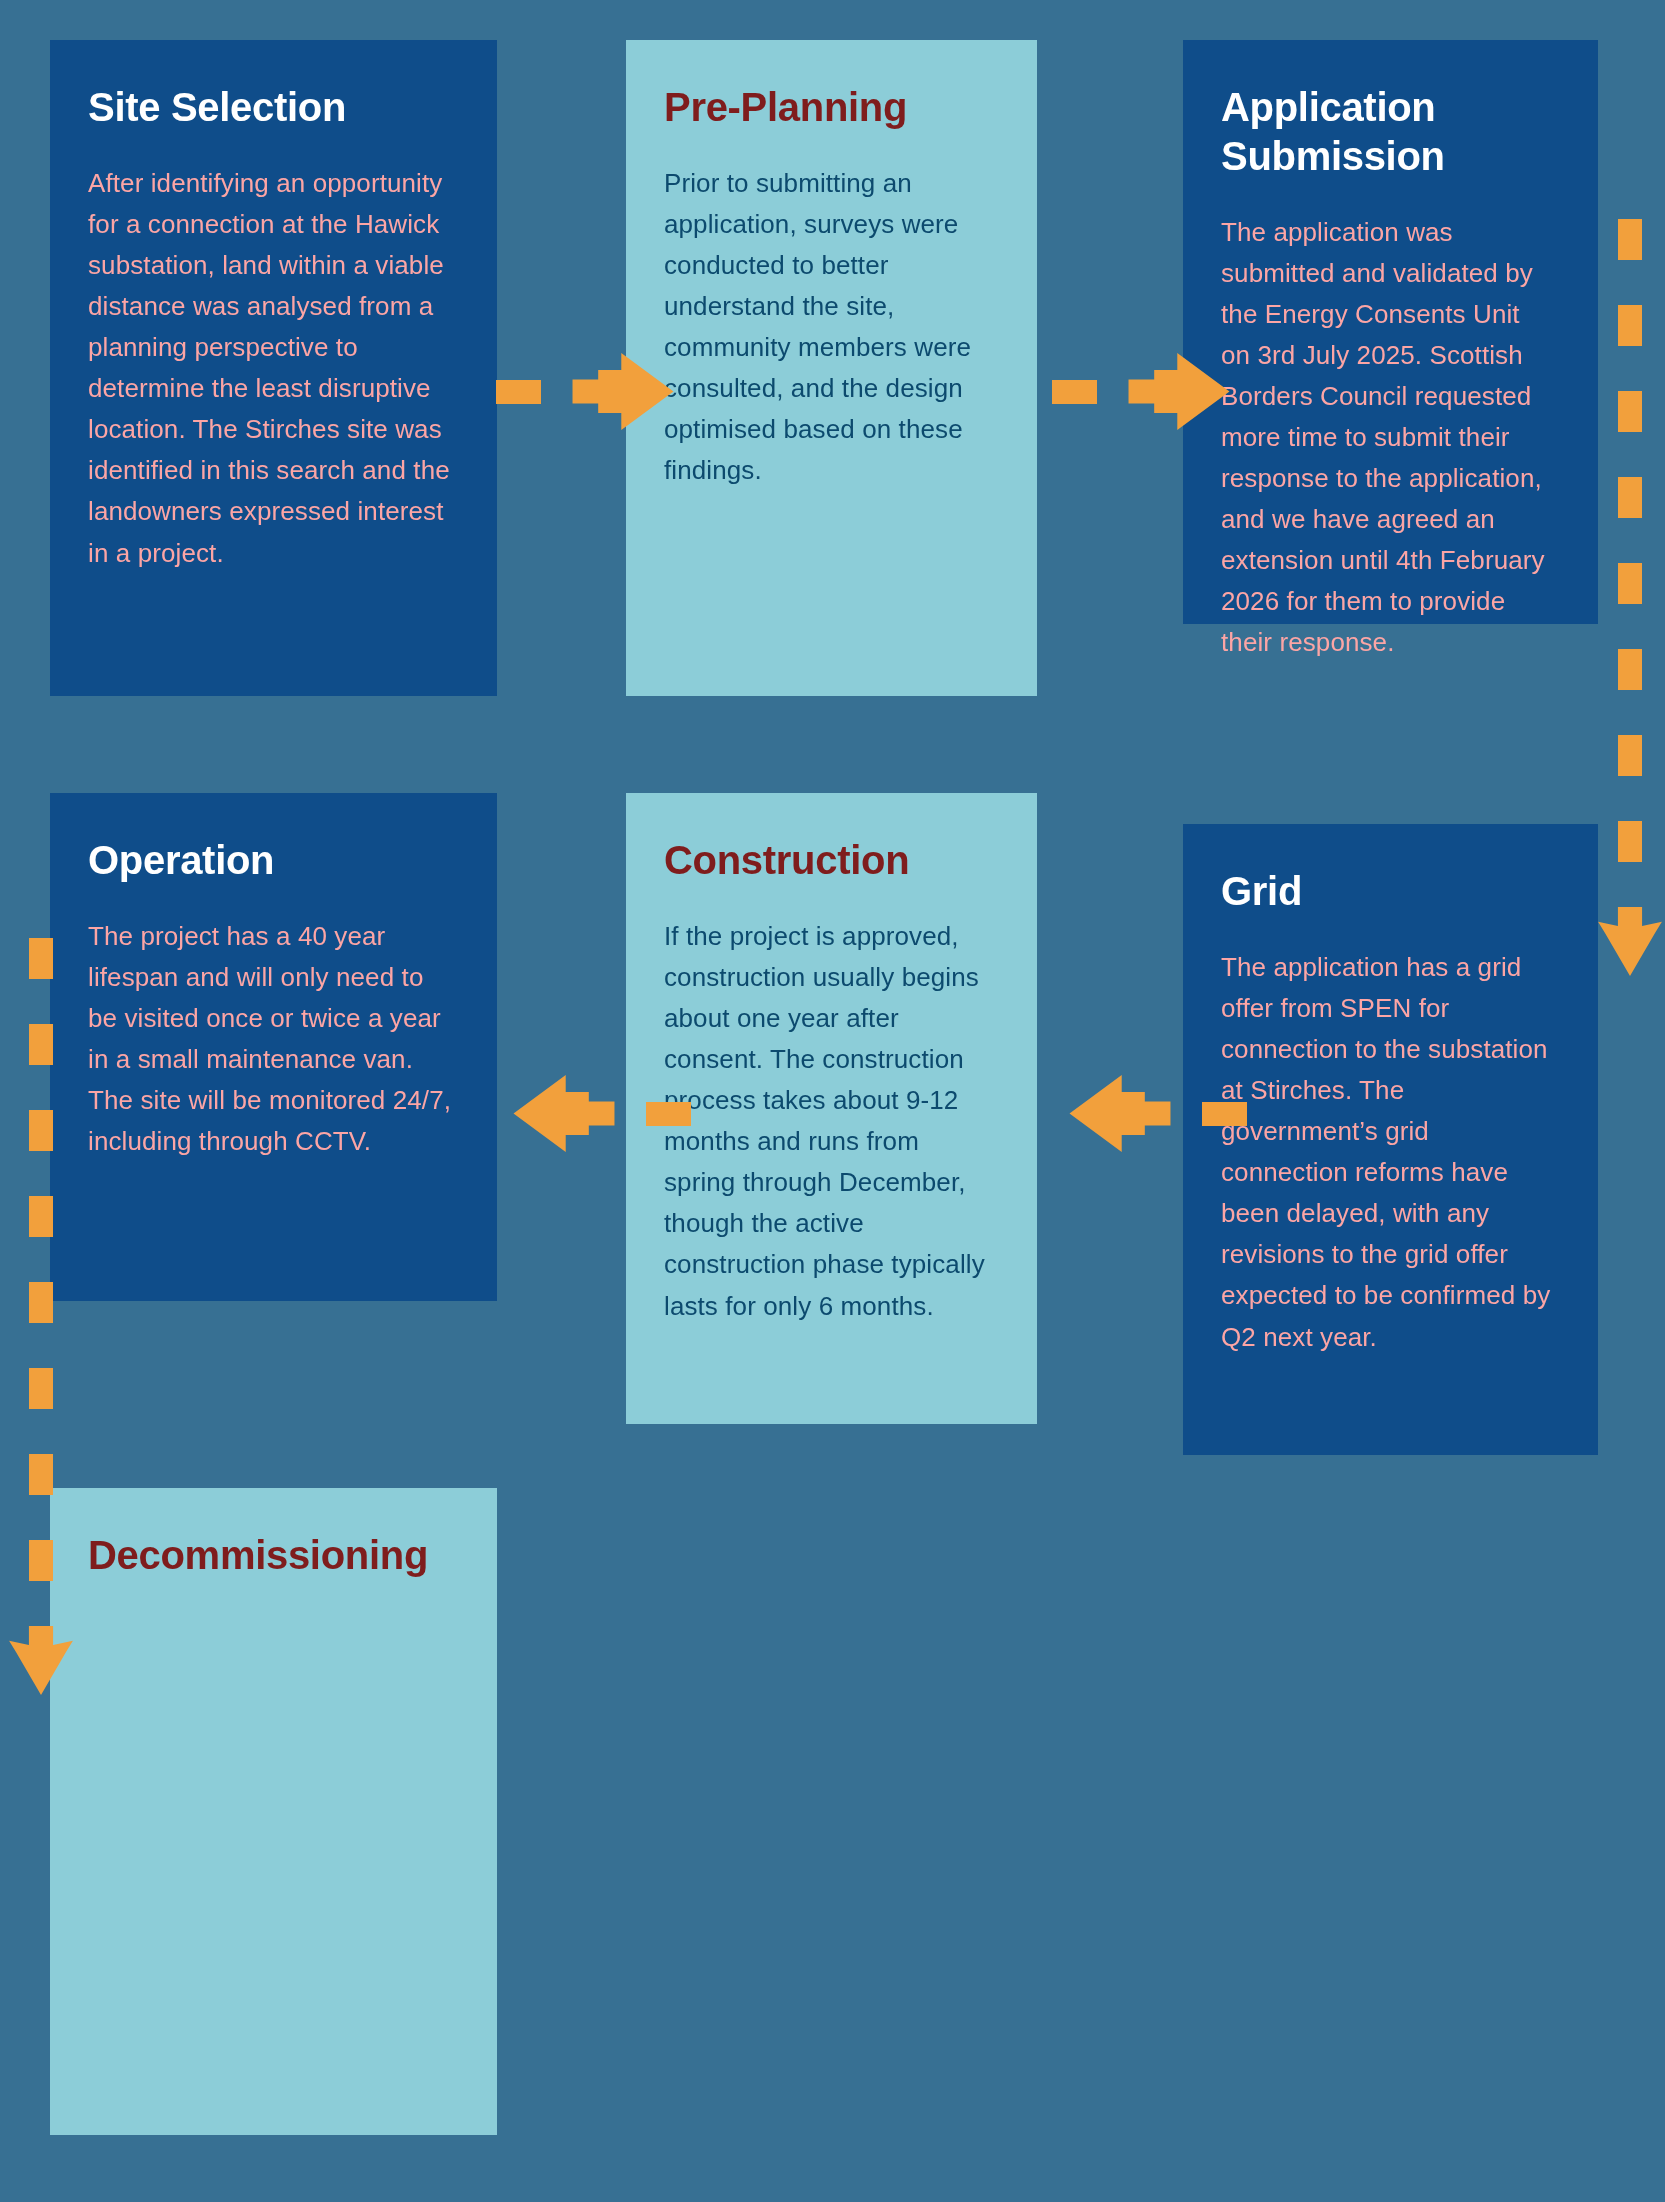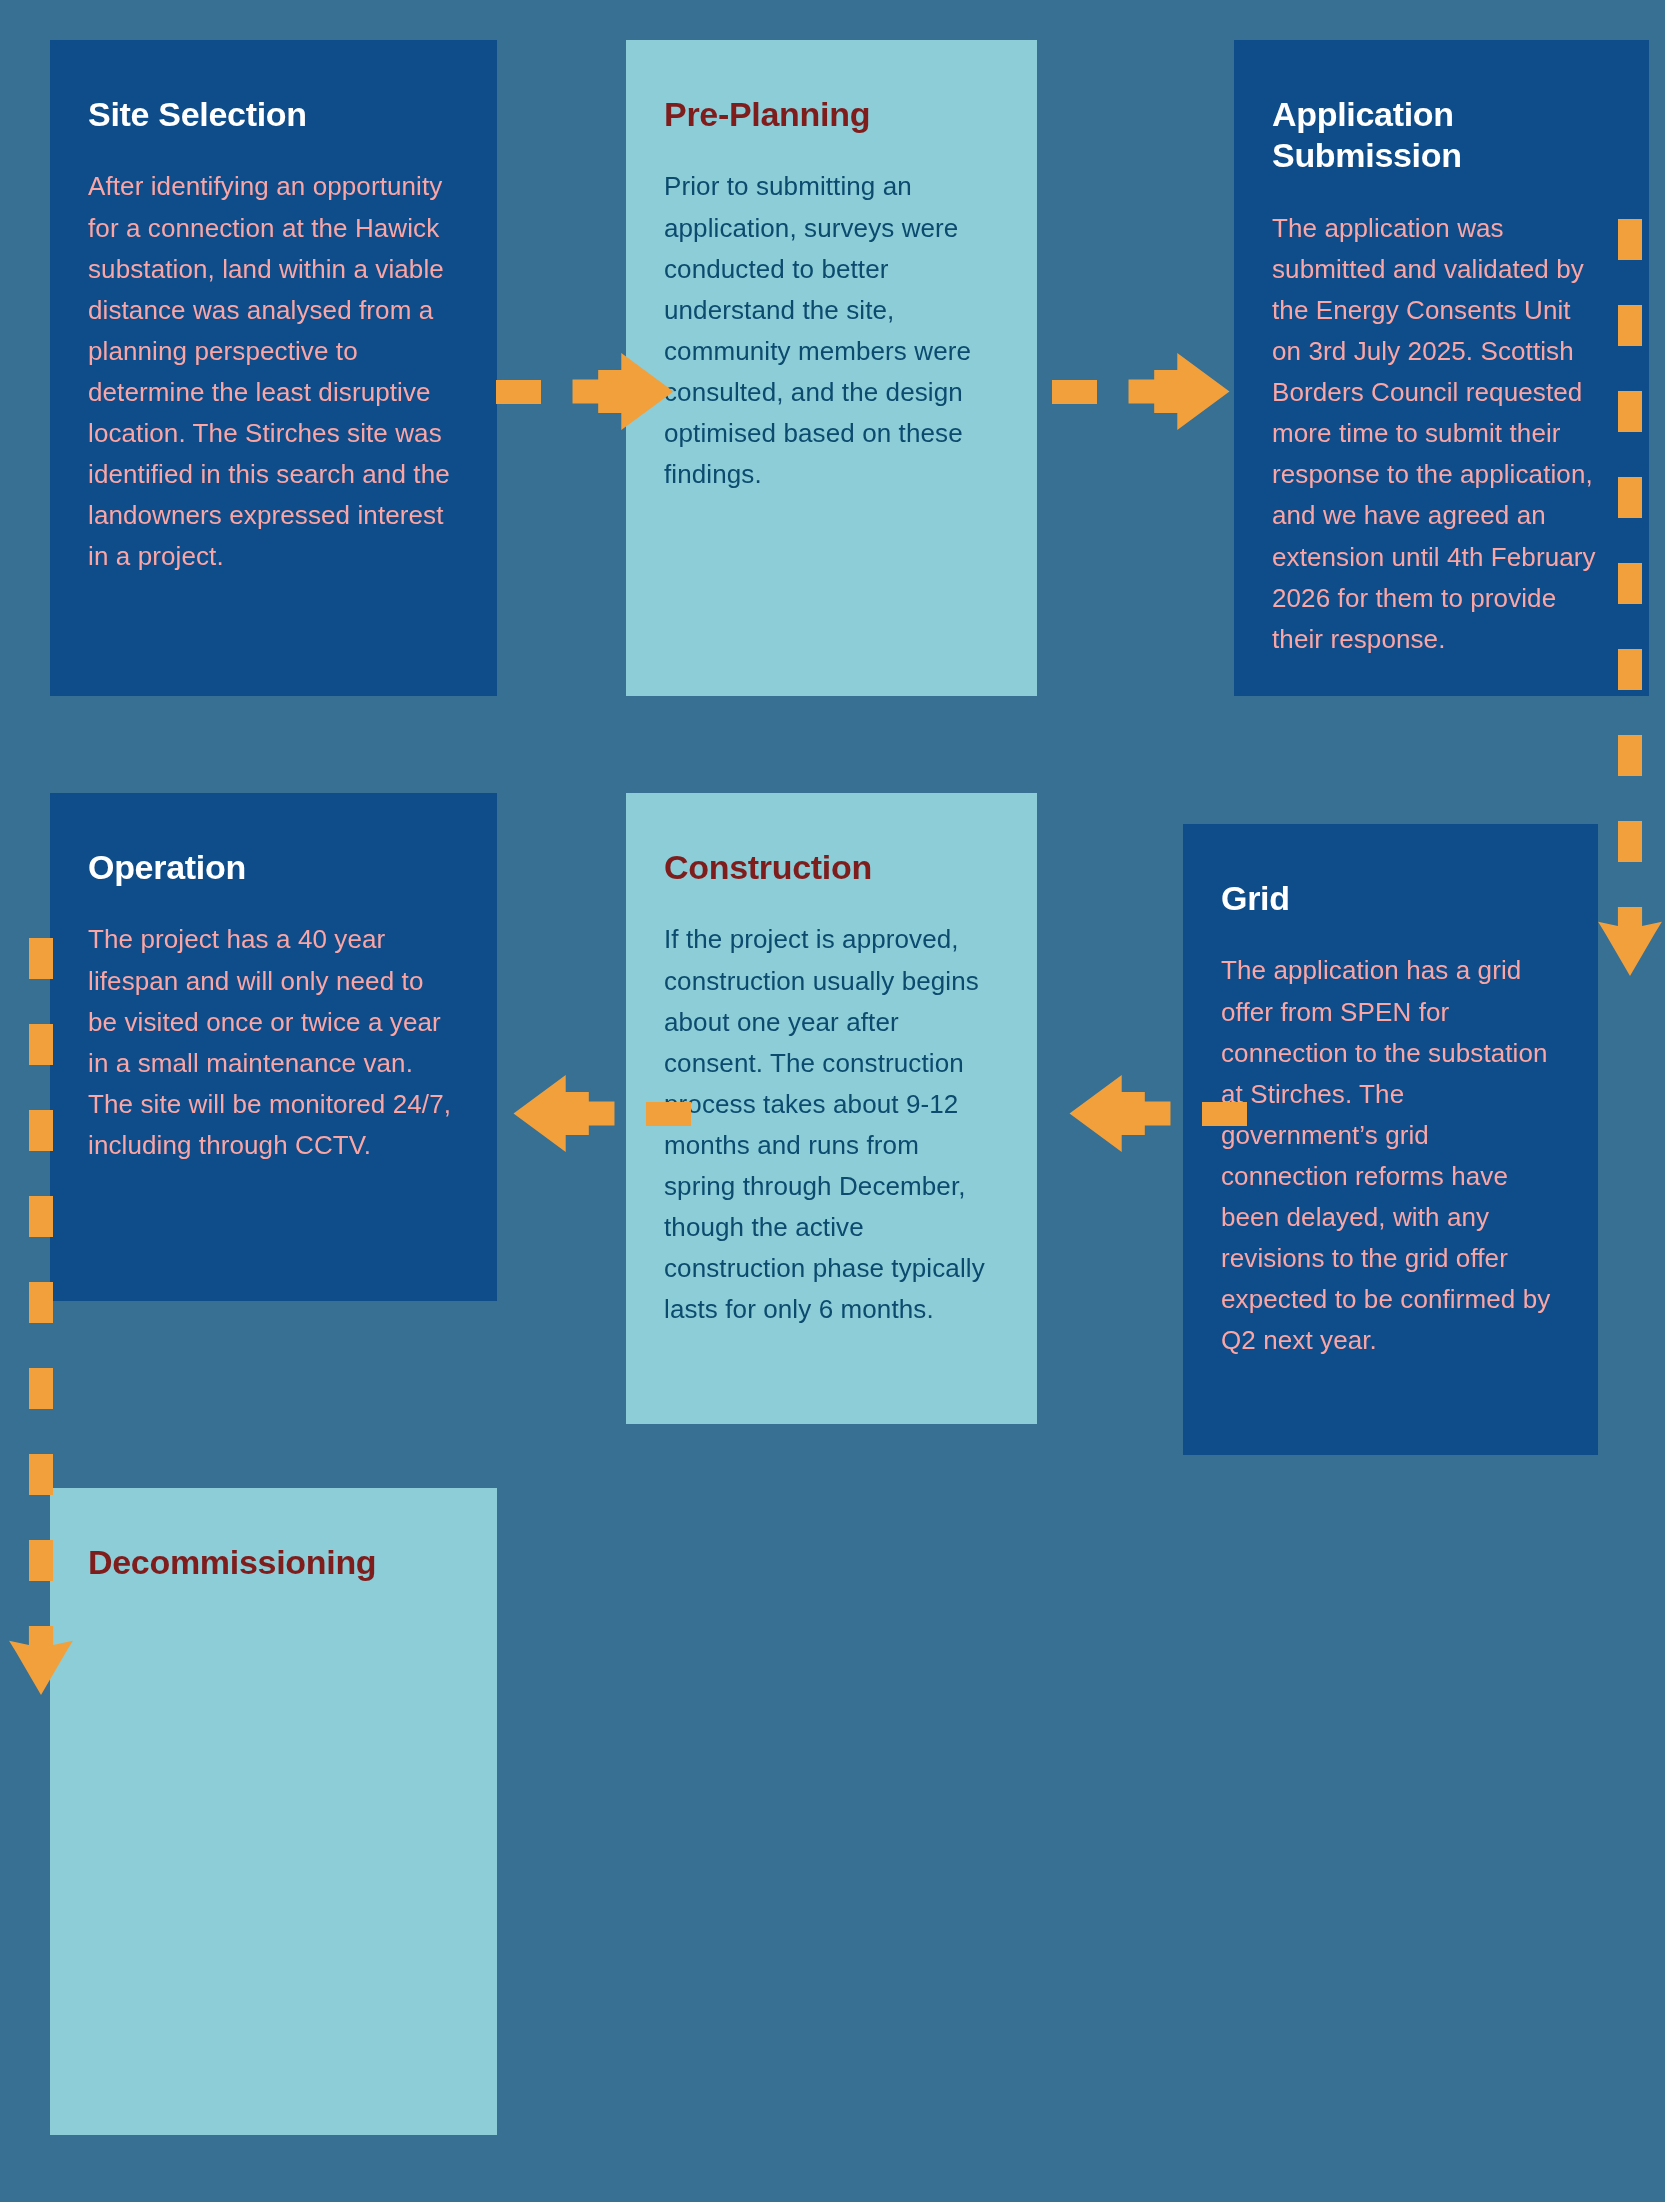--- a/index.html
+++ b/index.html
@@ -27,42 +27,42 @@
   }
   .card.dark {
     background: #0f4d8a;
     color: #ffffff;
   }
   .card.teal {
     background: #8ccdd8;
     color: #10232f;
   }
   .card-title {
-    font-size: 34px;
+    font-size: 40px;
     font-weight: 700;
     line-height: 1.22;
     letter-spacing: -0.3px;
-    margin: 16px 0 31px 0;
+    margin: 5px 0 31px 0;
   }
   .card.teal .card-title { color: #7f1d1d; }
   .card.dark  .card-title { color: #ffffff; }
   .card-body {
     font-size: 26px;
     line-height: 1.58;
     font-weight: 400;
     letter-spacing: 0.1px;
     margin: 0;
   }
   .card.dark .card-body { color: #fca5a5; }
   .card.teal .card-body { color: #0c4a6e; }
 
   
   #card-site-selection        { left: 50px;   top: 40px;  width: 447px;  height: 656px; }
   #card-pre-planning          { left: 626px;  top: 40px;  width: 411px;  height: 656px; }
-  #card-application-submission{ left: 1234px; top: 40px;  width: 415px;  height: 656px; }
+  #card-application-submission{ left: 1183px; top: 40px;  width: 415px;  height: 584px; }
   
   #card-operation             { left: 50px;   top: 793px; width: 447px;  height: 508px; }
   #card-construction          { left: 626px;  top: 793px; width: 411px;  height: 631px; }
   #card-grid                  { left: 1183px; top: 824px; width: 415px;  height: 631px; }
   
   #card-decommissioning       { left: 50px;   top: 1488px; width: 447px; height: 647px; }
 
   
   .h-connector {
     position: absolute;

